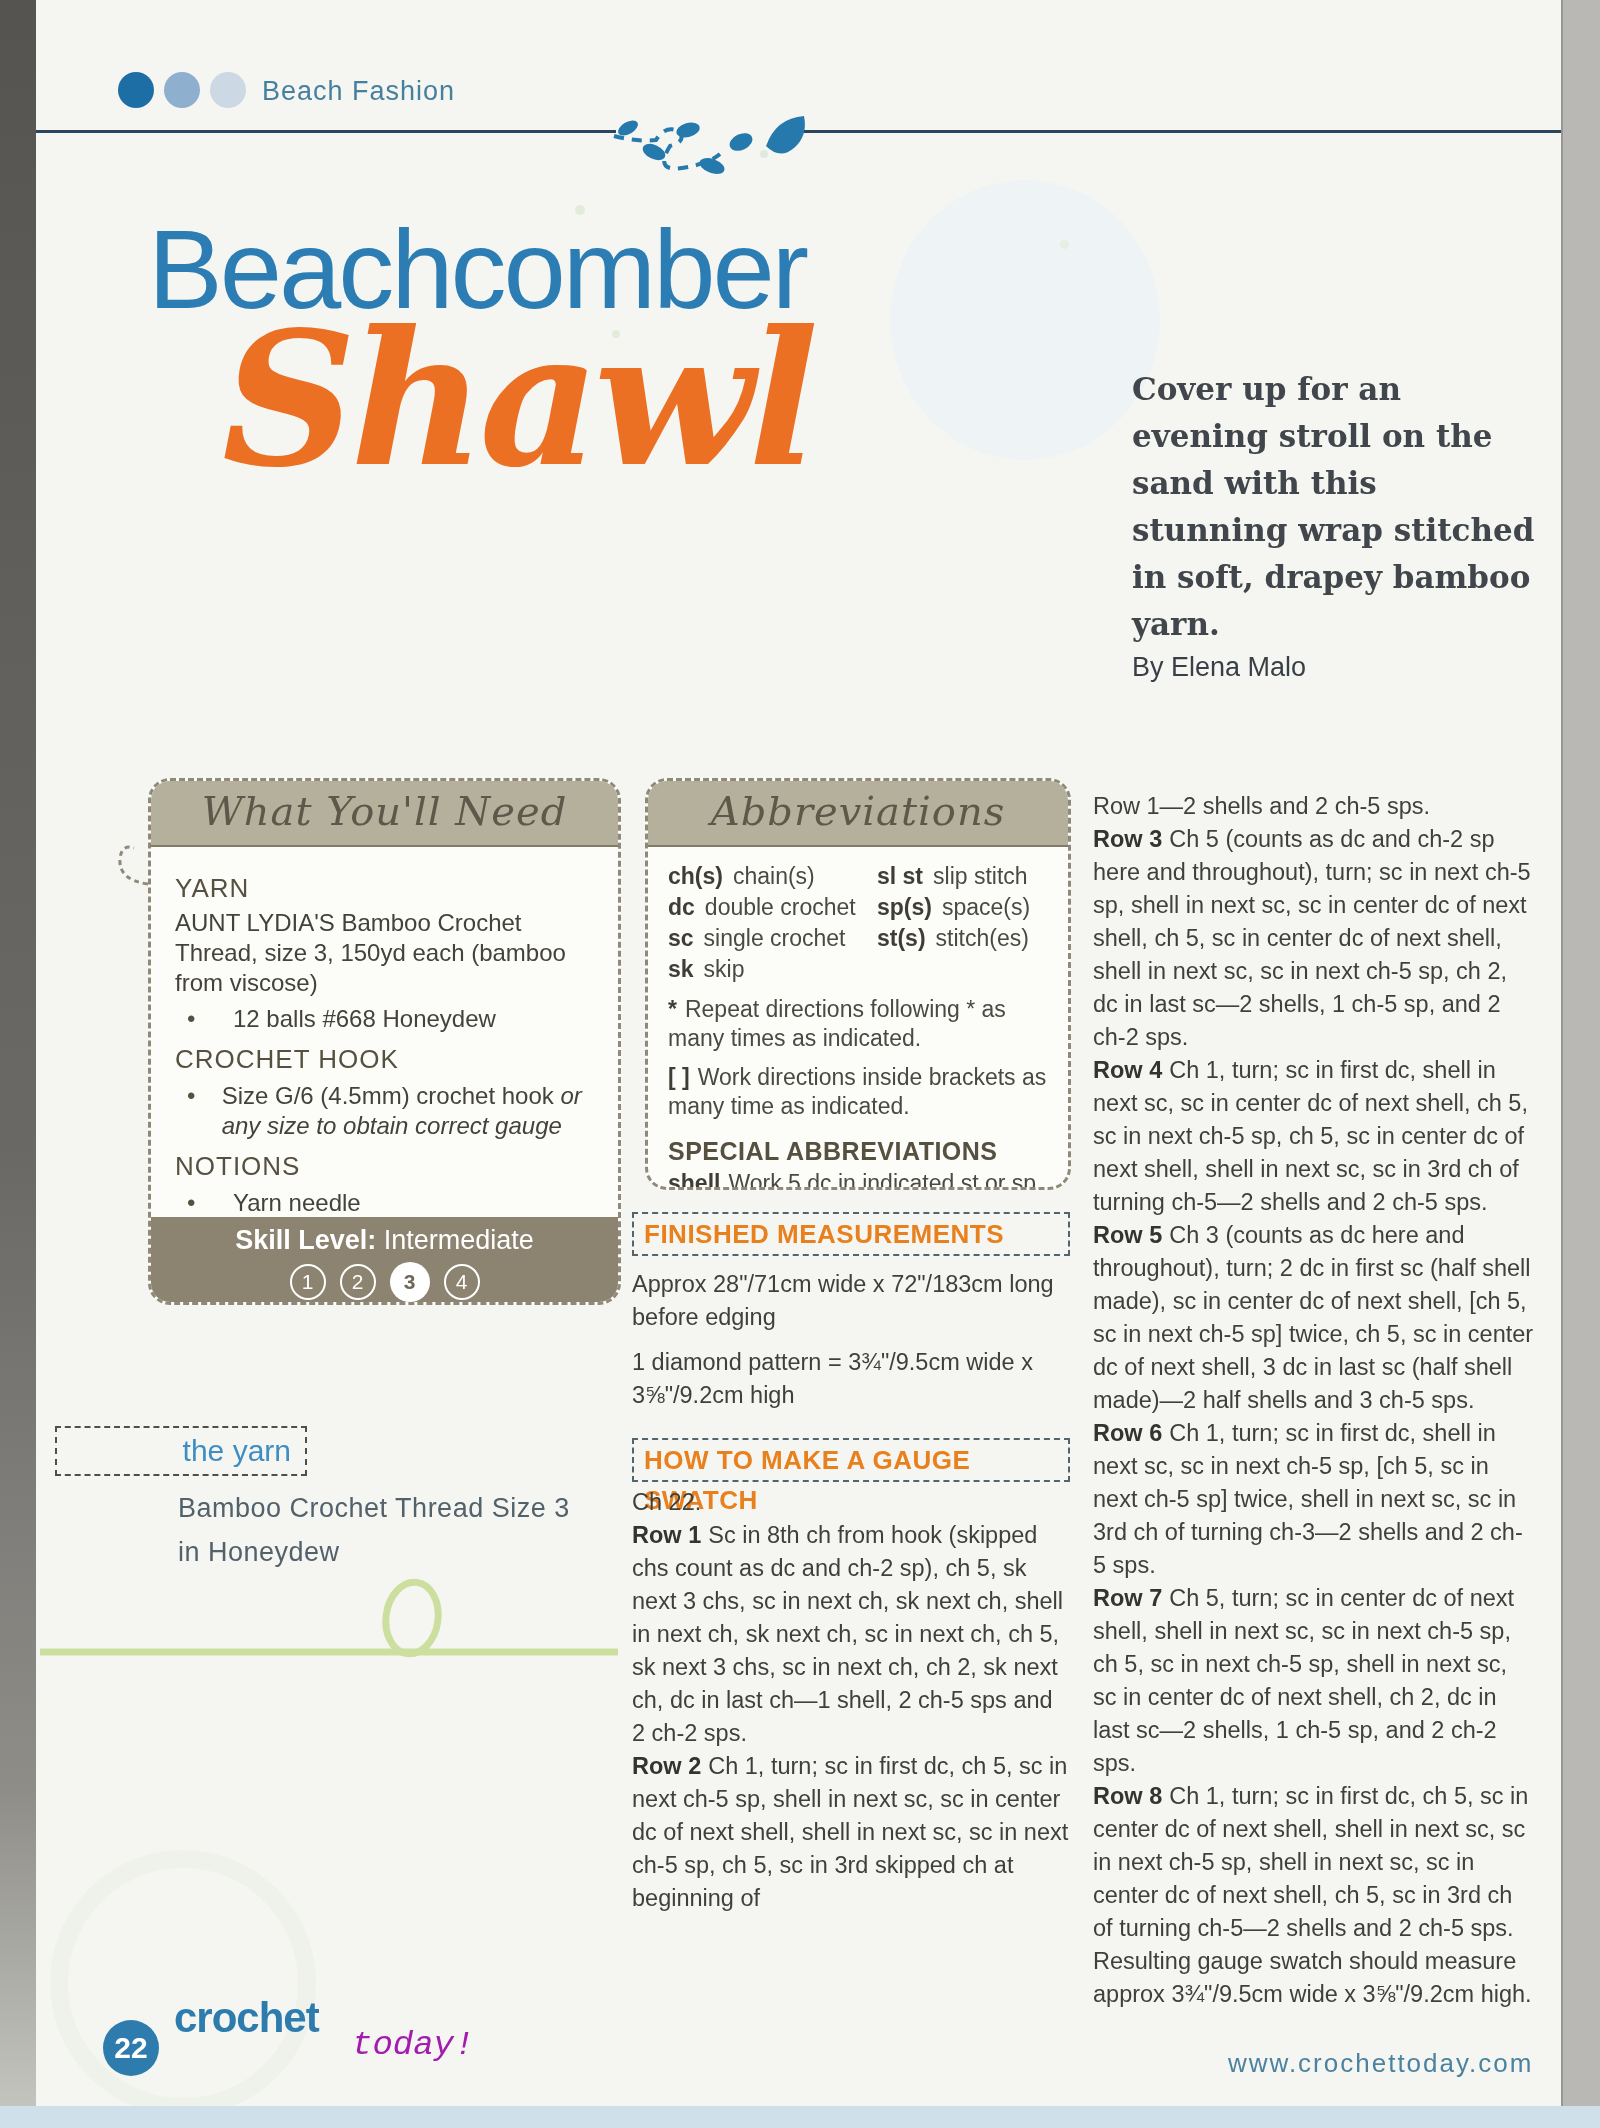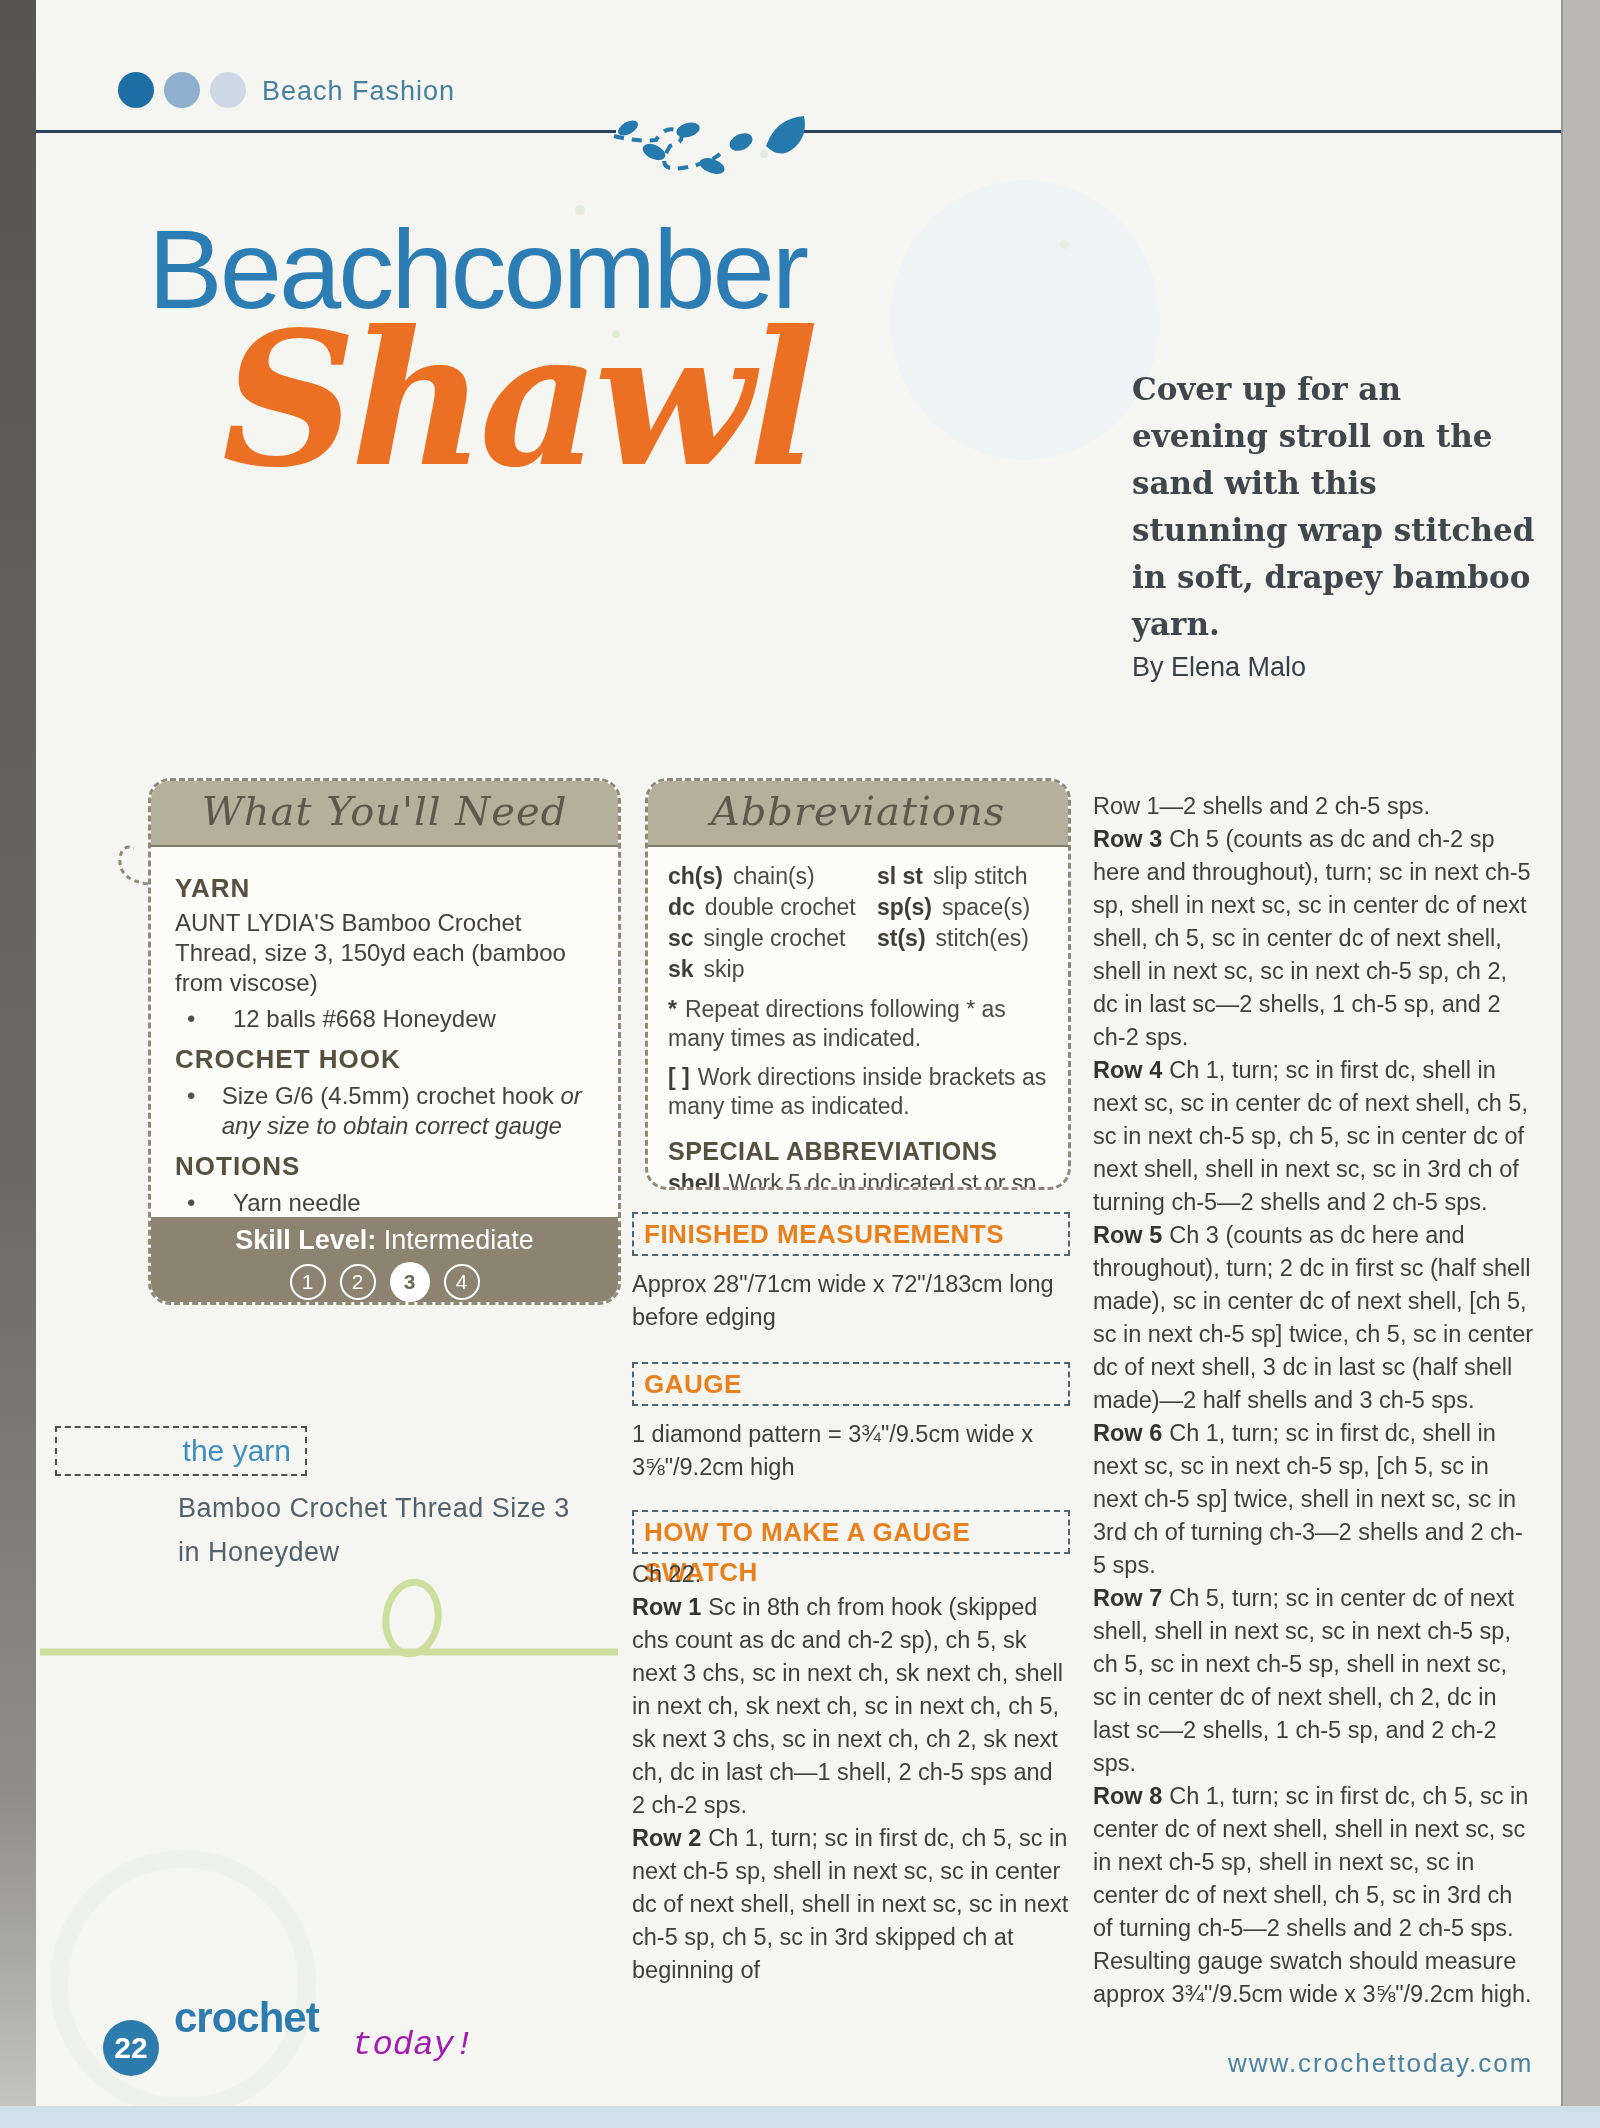--- a/index.html
+++ b/index.html
@@ -20,21 +20,21 @@
   .title-script{font-family:"DejaVu Serif",serif;font-style:italic;font-weight:bold;
       font-size:186px;color:var(--accent_orange);line-height:1;letter-spacing:-6px;}
   .intro{font-family:"DejaVu Serif",serif;font-size:31px;line-height:47px;color:#40464b;font-weight:bold;}
   .byline{font-size:27px;color:#393f46;}
   
   .stitch-box{background:#fcfcf9;border:3px dashed #8f897a;border-radius:22px;overflow:hidden;}
   .box-head{height:64px;background:var(--tan_header);border-bottom:2px solid #807a68;
       font-family:"DejaVu Serif",serif;font-style:italic;font-size:40px;color:var(--tan_text);
       text-align:center;line-height:60px;letter-spacing:1px;}
   .box-body{padding:16px 24px 0 24px;}
-  .need-h{font-size:26px;font-weight:bold;color:#55503f;letter-spacing:1px;margin:10px 0 4px 0;}
+  .need-h{font-size:26px;font-weight:normal;color:#55503f;letter-spacing:1px;margin:10px 0 4px 0;}
   .need-t{font-size:24px;line-height:30px;color:#44423c;}
   .bullet{display:flex;font-size:24px;line-height:30px;color:#44423c;margin:6px 0 2px 0;}
   .bullet .dotm{width:24px;margin-left:12px;color:#55503f;}
   .bullet .btxt{margin-left:22px;}
   .skill-bar{position:absolute;left:0;right:0;bottom:0;height:85px;background:var(--skill_bar);
       text-align:center;color:#fff;}
   .skill-label-line{font-size:27px;margin-top:8px;}
   .skill-label-line b{font-weight:bold;}
   .skill-circles{margin-top:6px;display:flex;justify-content:center;align-items:center;gap:14px;}
   .skill-circle{width:32px;height:32px;border:2px solid #fff;border-radius:50%;display:inline-flex;
@@ -181,21 +181,20 @@
     <div class="special-h">SPECIAL ABBREVIATIONS</div>
     <div class="shell-line">
       <b>shell</b><span>Work 5 dc in indicated st or sp.</span>
     </div>
   </div>
 </div>
 
 <div class="abs" style="left:632px;top:1212px;width:438px;">
   <div class="dash-head">FINISHED MEASUREMENTS</div>
   <p class="plain" style="margin-top:12px;">Approx 28"/71cm wide x 72"/183cm long before edging</p>
-  <div class="dash-head" style="margin-top:28px;">GAUGE</div>
   <p class="plain" style="margin-top:12px;">1 diamond pattern = 3¾"/9.5cm wide x 3⅝"/9.2cm high</p>
   <div class="dash-head" style="margin-top:26px;">HOW TO MAKE A GAUGE SWATCH</div>
   <p class="plain" style="margin-top:4px;">Ch 22.</p>
 
     <p class="pat"><b>Row 1</b><span>Sc in 8th ch from hook (skipped chs count as dc and ch-2 sp), ch 5, sk next 3 chs, sc in next ch, sk next ch, shell in next ch, sk next ch, sc in next ch, ch 5, sk next 3 chs, sc in next ch, ch 2, sk next ch, dc in last ch—1 shell, 2 ch-5 sps and 2 ch-2 sps.</span></p>
 
     <p class="pat"><b>Row 2</b><span>Ch 1, turn; sc in first dc, ch 5, sc in next ch-5 sp, shell in next sc, sc in center dc of next shell, shell in next sc, sc in next ch-5 sp, ch 5, sc in 3rd skipped ch at beginning of</span></p>
 
 </div>
 

